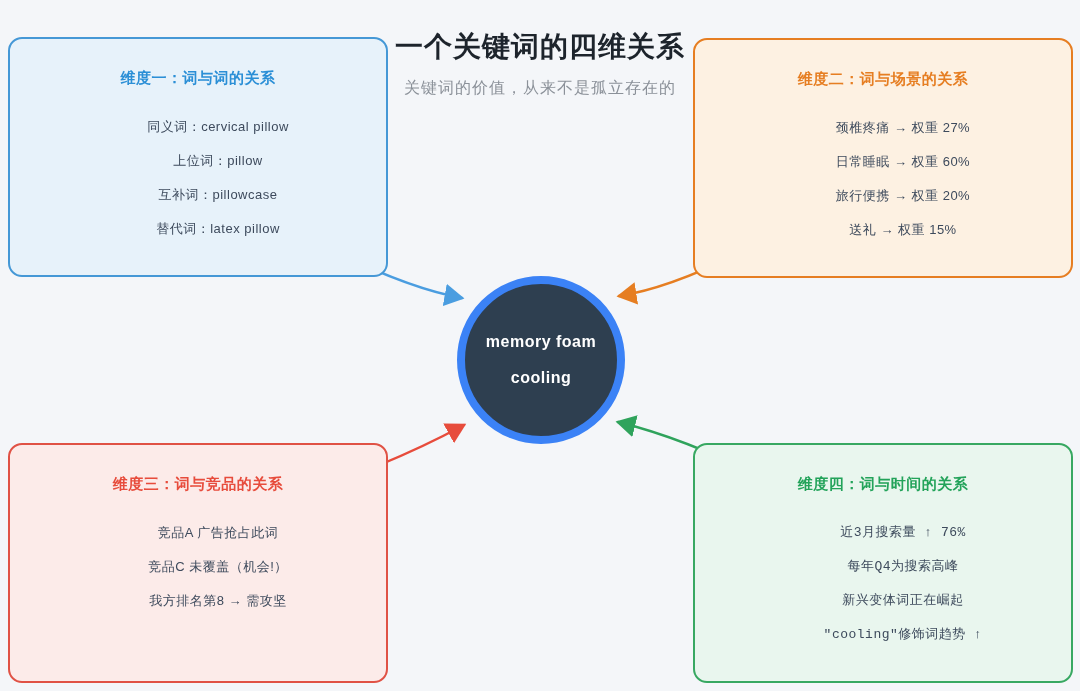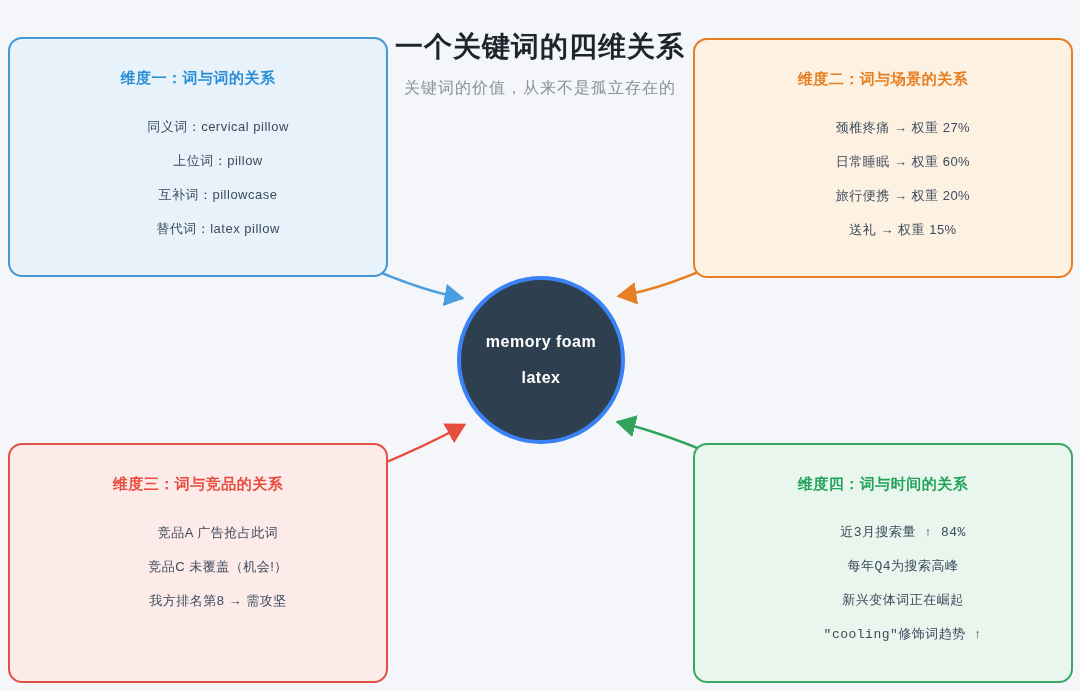--- a/index.html
+++ b/index.html
@@ -64,21 +64,21 @@
   .box-3 .box-title{color:#e74c3c;}
   .box-4{left:693px;top:443px;background:#e9f6ee;border-color:#38a862;font-family:Liberation Mono, monospace;}
   .box-4 .box-title{color:#23a35a;}
   
   .center-node{
     position:absolute;
     left:457px;top:276px;
     width:168px;height:168px;
     border-radius:50%;
     background:#2e3f50;
-    border:4px solid #3b82f6;
+    border:8px solid #3b82f6;
     box-sizing:border-box;
     display:flex;flex-direction:column;
     align-items:center;justify-content:center;
     gap:16px;
   }
   .center-node .node-line{
     color:#ffffff;
     font-size:16px;font-weight:bold;
     line-height:20px;
     letter-spacing:0.5px;
@@ -146,25 +146,25 @@
     <div class="box-items">
       <div class="box-item">竞品A 广告抢占此词</div>
       <div class="box-item">竞品C 未覆盖（机会!）</div>
       <div class="box-item">我方排名第8 → 需攻坚</div>
     </div>
   </div>
 
   <div class="dim-box box-4">
     <div class="box-title">维度四：词与时间的关系</div>
     <div class="box-items">
-      <div class="box-item">近3月搜索量 ↑ 84%</div>
+      <div class="box-item">近3月搜索量 ↑ 76%</div>
       <div class="box-item">每年Q4为搜索高峰</div>
       <div class="box-item">新兴变体词正在崛起</div>
       <div class="box-item">"cooling"修饰词趋势 ↑</div>
     </div>
   </div>
 
   <div class="center-node">
     <div class="node-line">memory foam</div>
-    <div class="node-line">latex</div>
+    <div class="node-line">cooling</div>
   </div>
 
 </div>
 
 </body></html>

